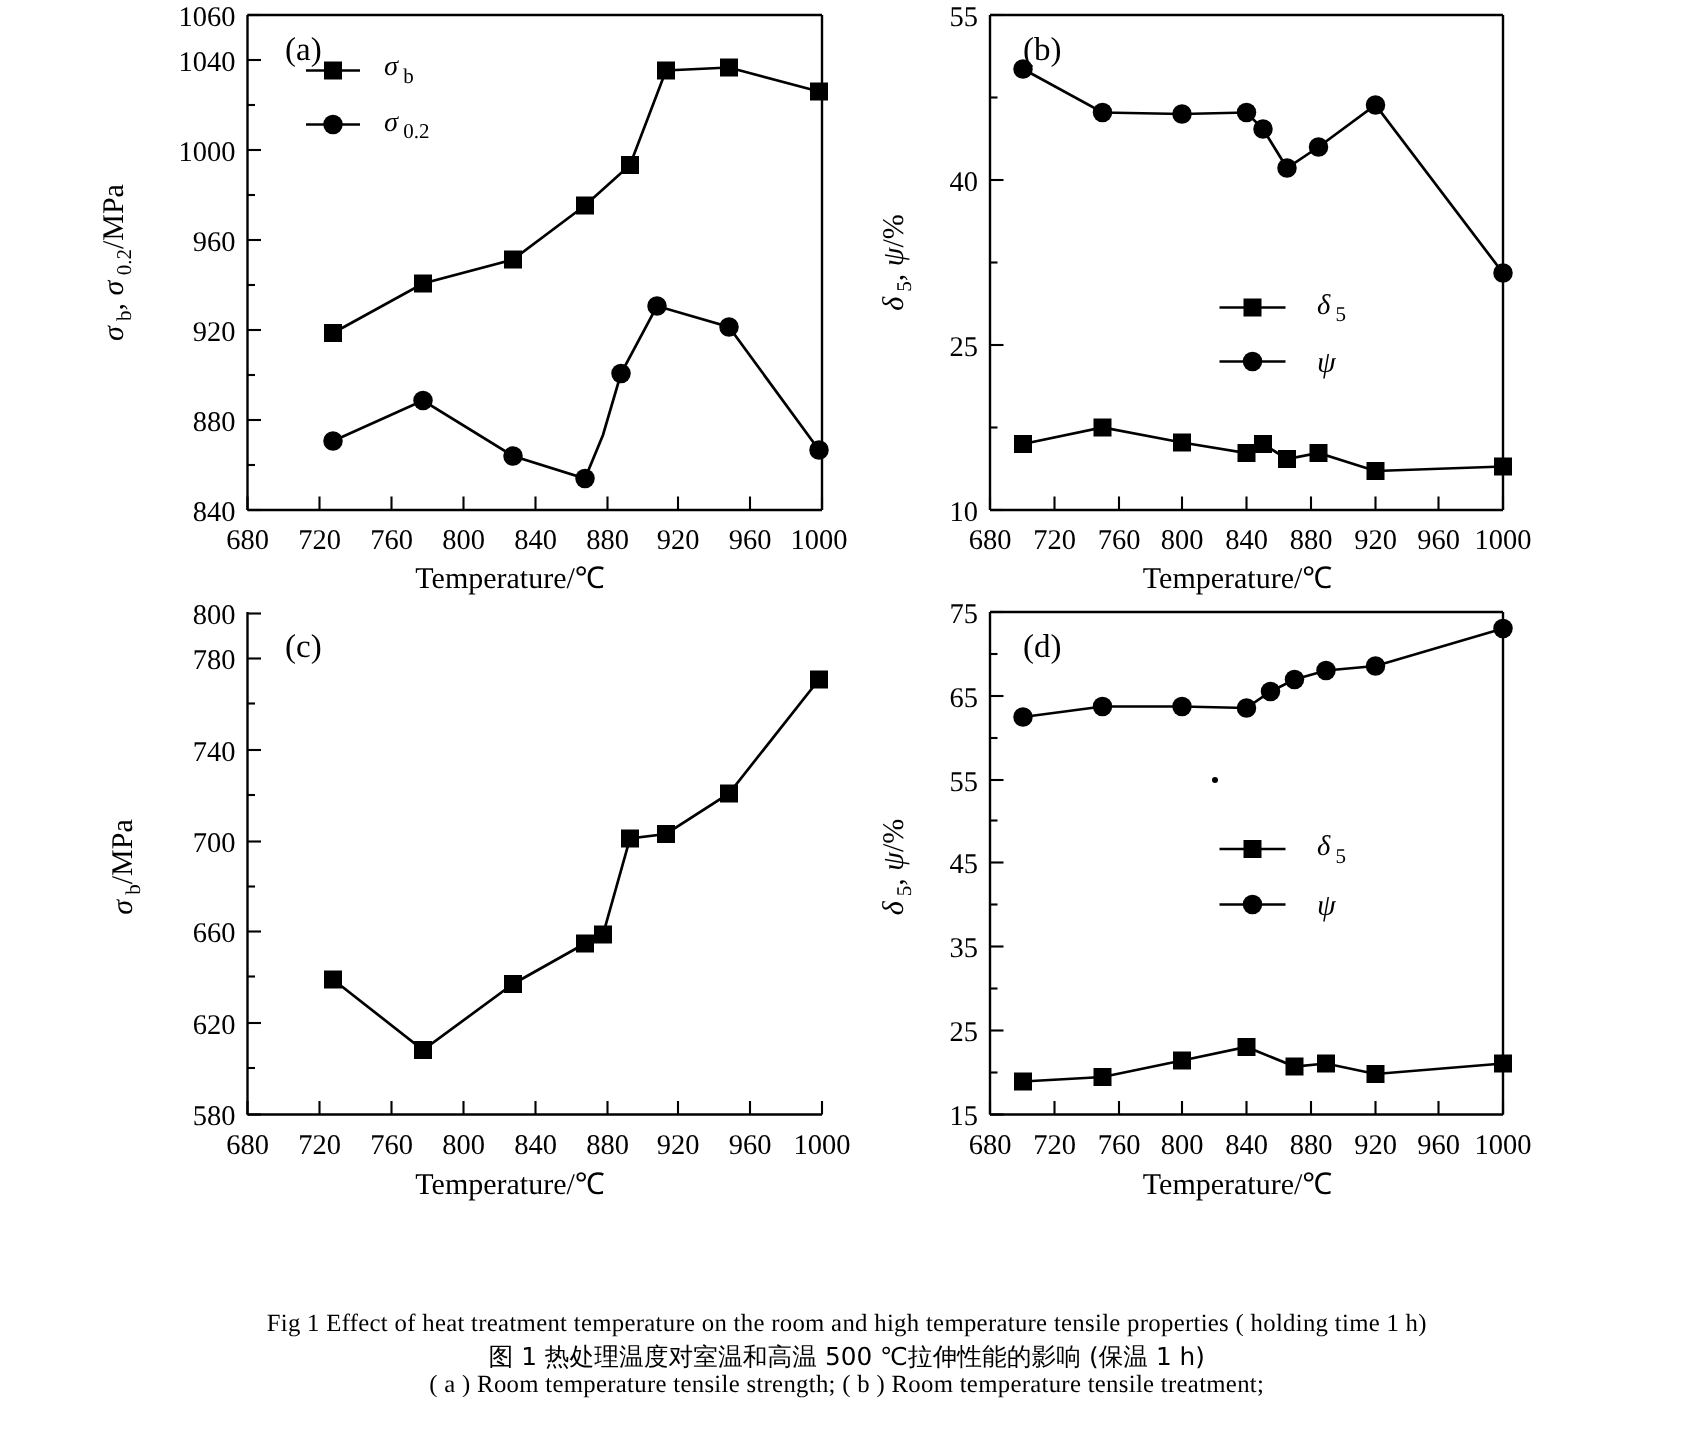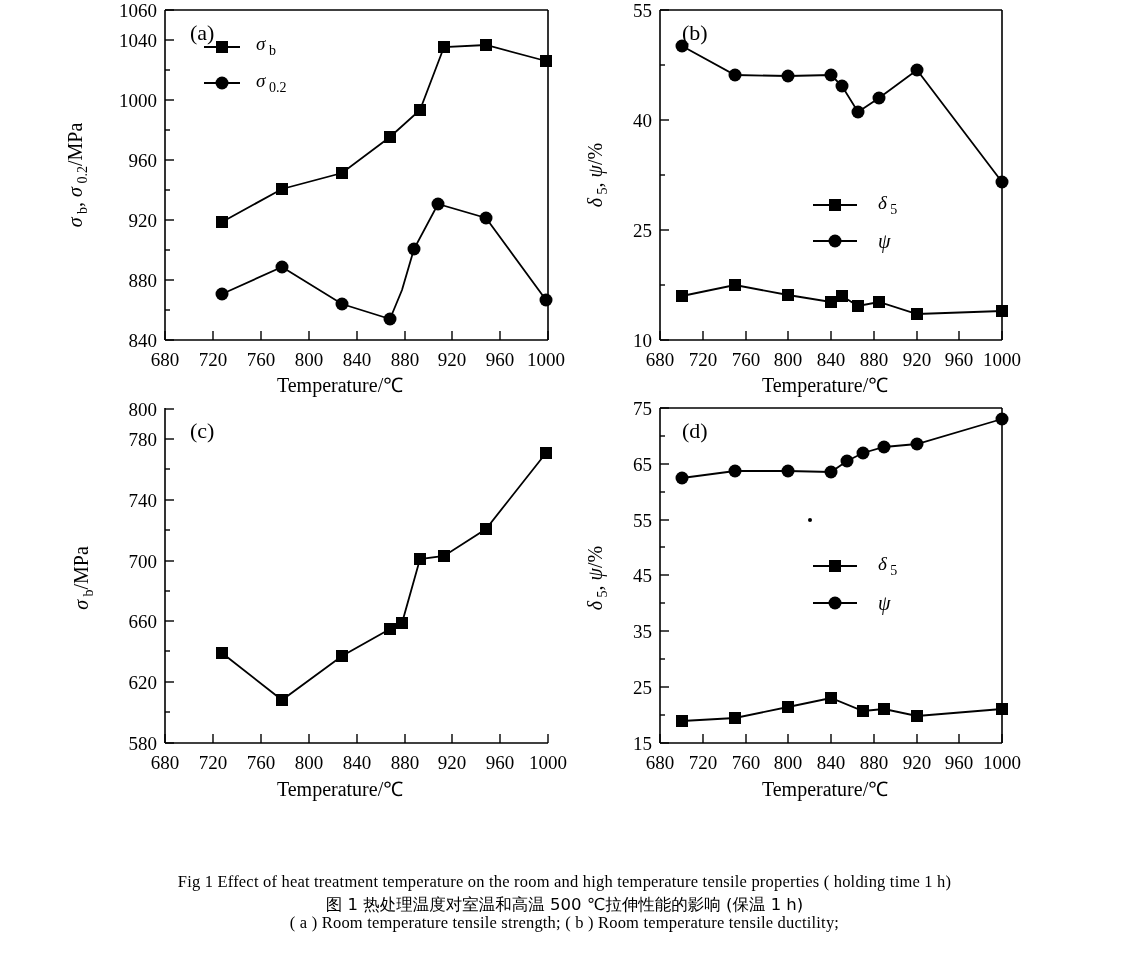--- a/index.html
+++ b/index.html
@@ -388,15 +388,15 @@
         </text>
         <circle cx="265" cy="205" r="6.5" fill="#000"></circle>
         <line x1="243" y1="205" x2="287" y2="205" stroke="#000" stroke-width="1.8"></line>
         <text x="308" y="212" font-size="20" font-style="italic">ψ</text>
       </g>
     </svg>
   </div>
 
   <div class="caption cap-cn cap-line" style="top:874px;margin-top:20px;">图 1  热处理温度对室温和高温  500 ℃拉伸性能的影响 (保温 1 h)</div>
   <div class="caption cap-en cap-line" style="top:872px;">Fig 1    Effect of heat treatment temperature on the room and high temperature tensile properties ( holding time 1 h)</div>
-  <div class="caption cap-en cap-line" style="top:913px;">( a ) Room  temperature  tensile  strength;  ( b ) Room  temperature  tensile  ductility;</div>
+  <div class="caption cap-en cap-line" style="top:913px;">( a ) Room  temperature  tensile  strength;  ( b ) Room  temperature  tensile  treatment;</div>
 
 </div>
 
 </body></html>

